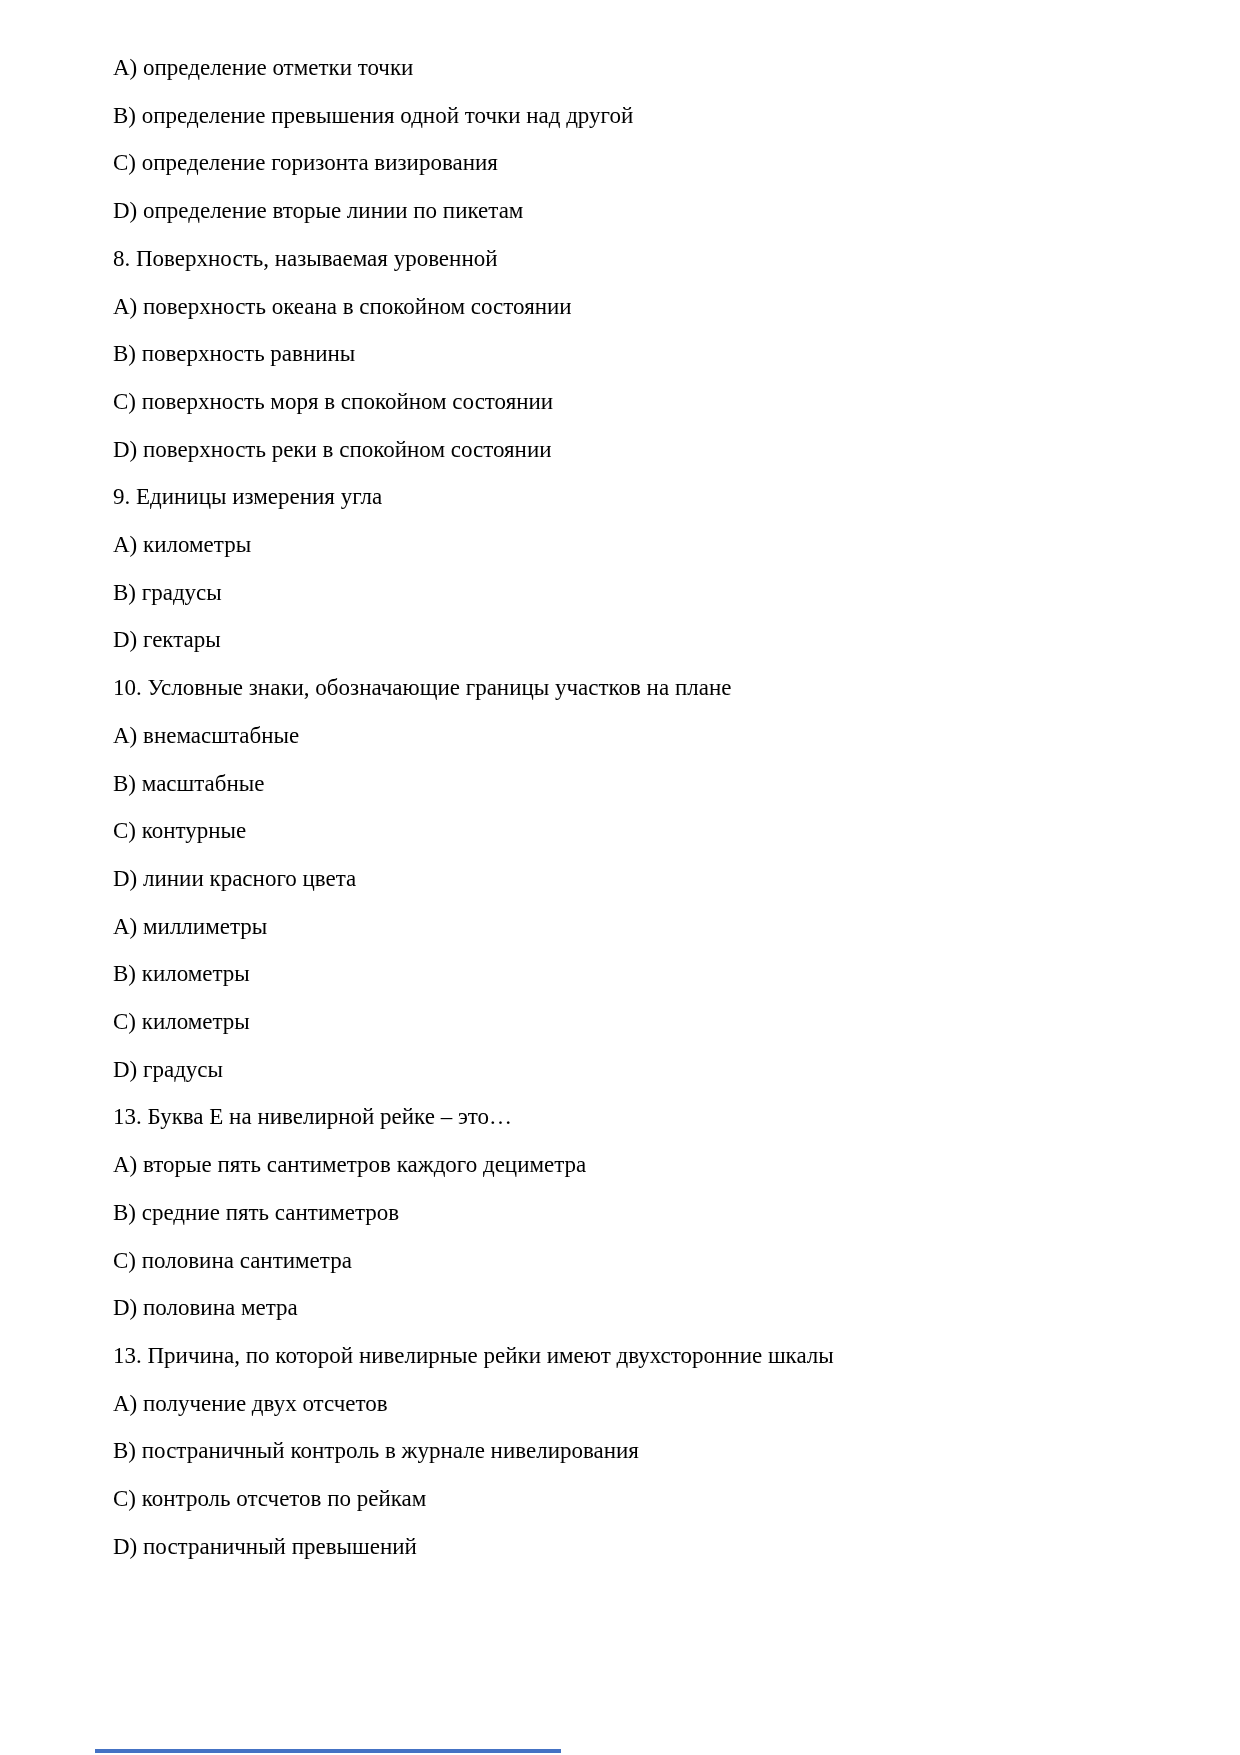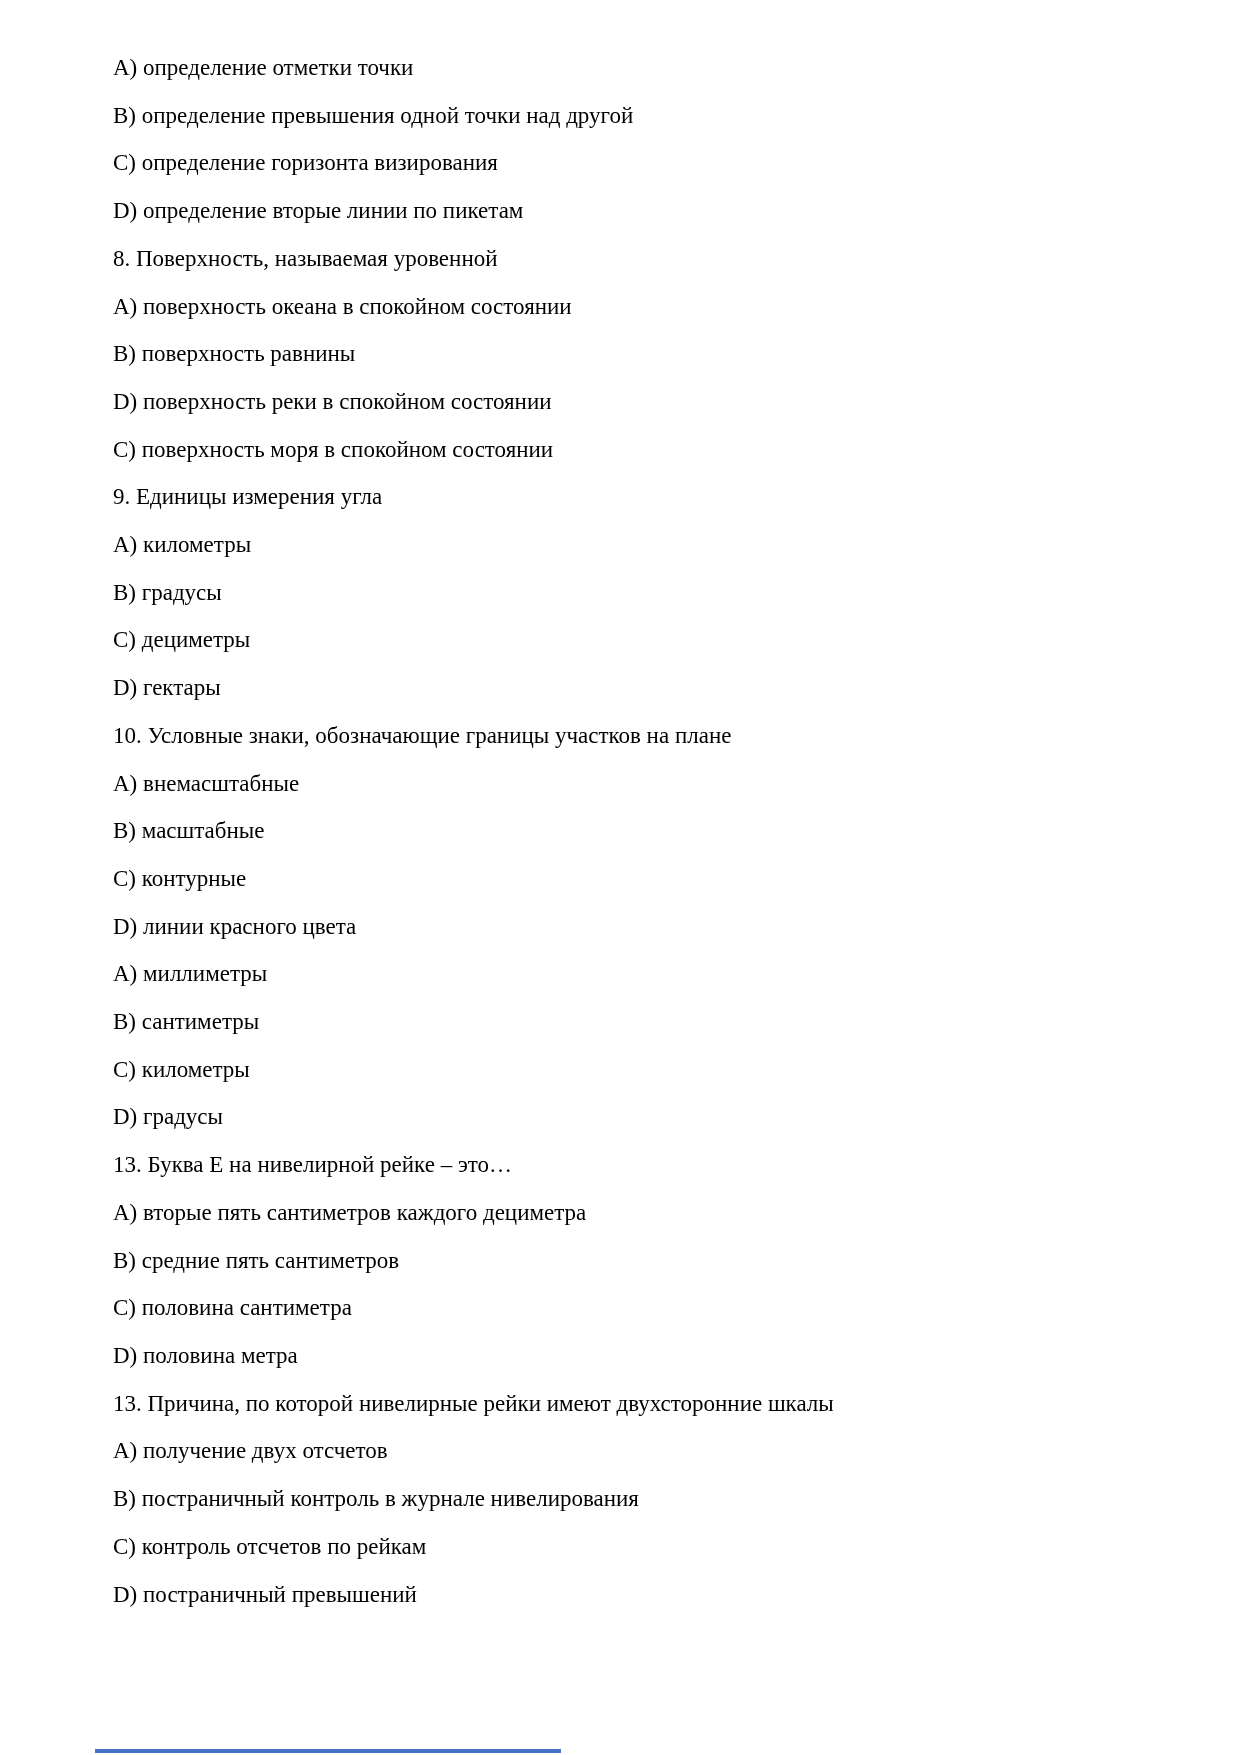--- a/index.html
+++ b/index.html
@@ -48,34 +48,33 @@
 
 <div class="page">
   <div class="content" id="quiz-content">
       <p class="line option">A) определение отметки точки</p>
       <p class="line option">B) определение превышения одной точки над другой</p>
       <p class="line option">C) определение горизонта визирования</p>
       <p class="line option">D) определение вторые линии по пикетам</p>
       <p class="line question">8. Поверхность, называемая уровенной</p>
       <p class="line option">A) поверхность океана в спокойном состоянии</p>
       <p class="line option">B) поверхность равнины</p>
+      <p class="line option">C) поверхность моря в спокойном состоянии</p>
       <p class="line option">D) поверхность реки в спокойном состоянии</p>
-      <p class="line option">C) поверхность моря в спокойном состоянии</p>
       <p class="line question">9. Единицы измерения угла</p>
       <p class="line option">A) километры</p>
       <p class="line option">B) градусы</p>
-      <p class="line option">C) дециметры</p>
       <p class="line option">D) гектары</p>
       <p class="line question">10. Условные знаки, обозначающие границы участков на плане</p>
       <p class="line option">A) внемасштабные</p>
       <p class="line option">B) масштабные</p>
       <p class="line option">C) контурные</p>
       <p class="line option">D) линии красного цвета</p>
       <p class="line option">A) миллиметры</p>
-      <p class="line option">B) сантиметры</p>
+      <p class="line option">B) километры</p>
       <p class="line option">C) километры</p>
       <p class="line option">D) градусы</p>
       <p class="line question">13. Буква Е на нивелирной рейке – это…</p>
       <p class="line option">A) вторые пять сантиметров каждого дециметра</p>
       <p class="line option">B) средние пять сантиметров</p>
       <p class="line option">C) половина сантиметра</p>
       <p class="line option">D) половина метра</p>
       <p class="line question">13. Причина, по которой нивелирные рейки имеют двухсторонние шкалы</p>
       <p class="line option">A) получение двух отсчетов</p>
       <p class="line option">B) постраничный контроль в журнале нивелирования</p>

